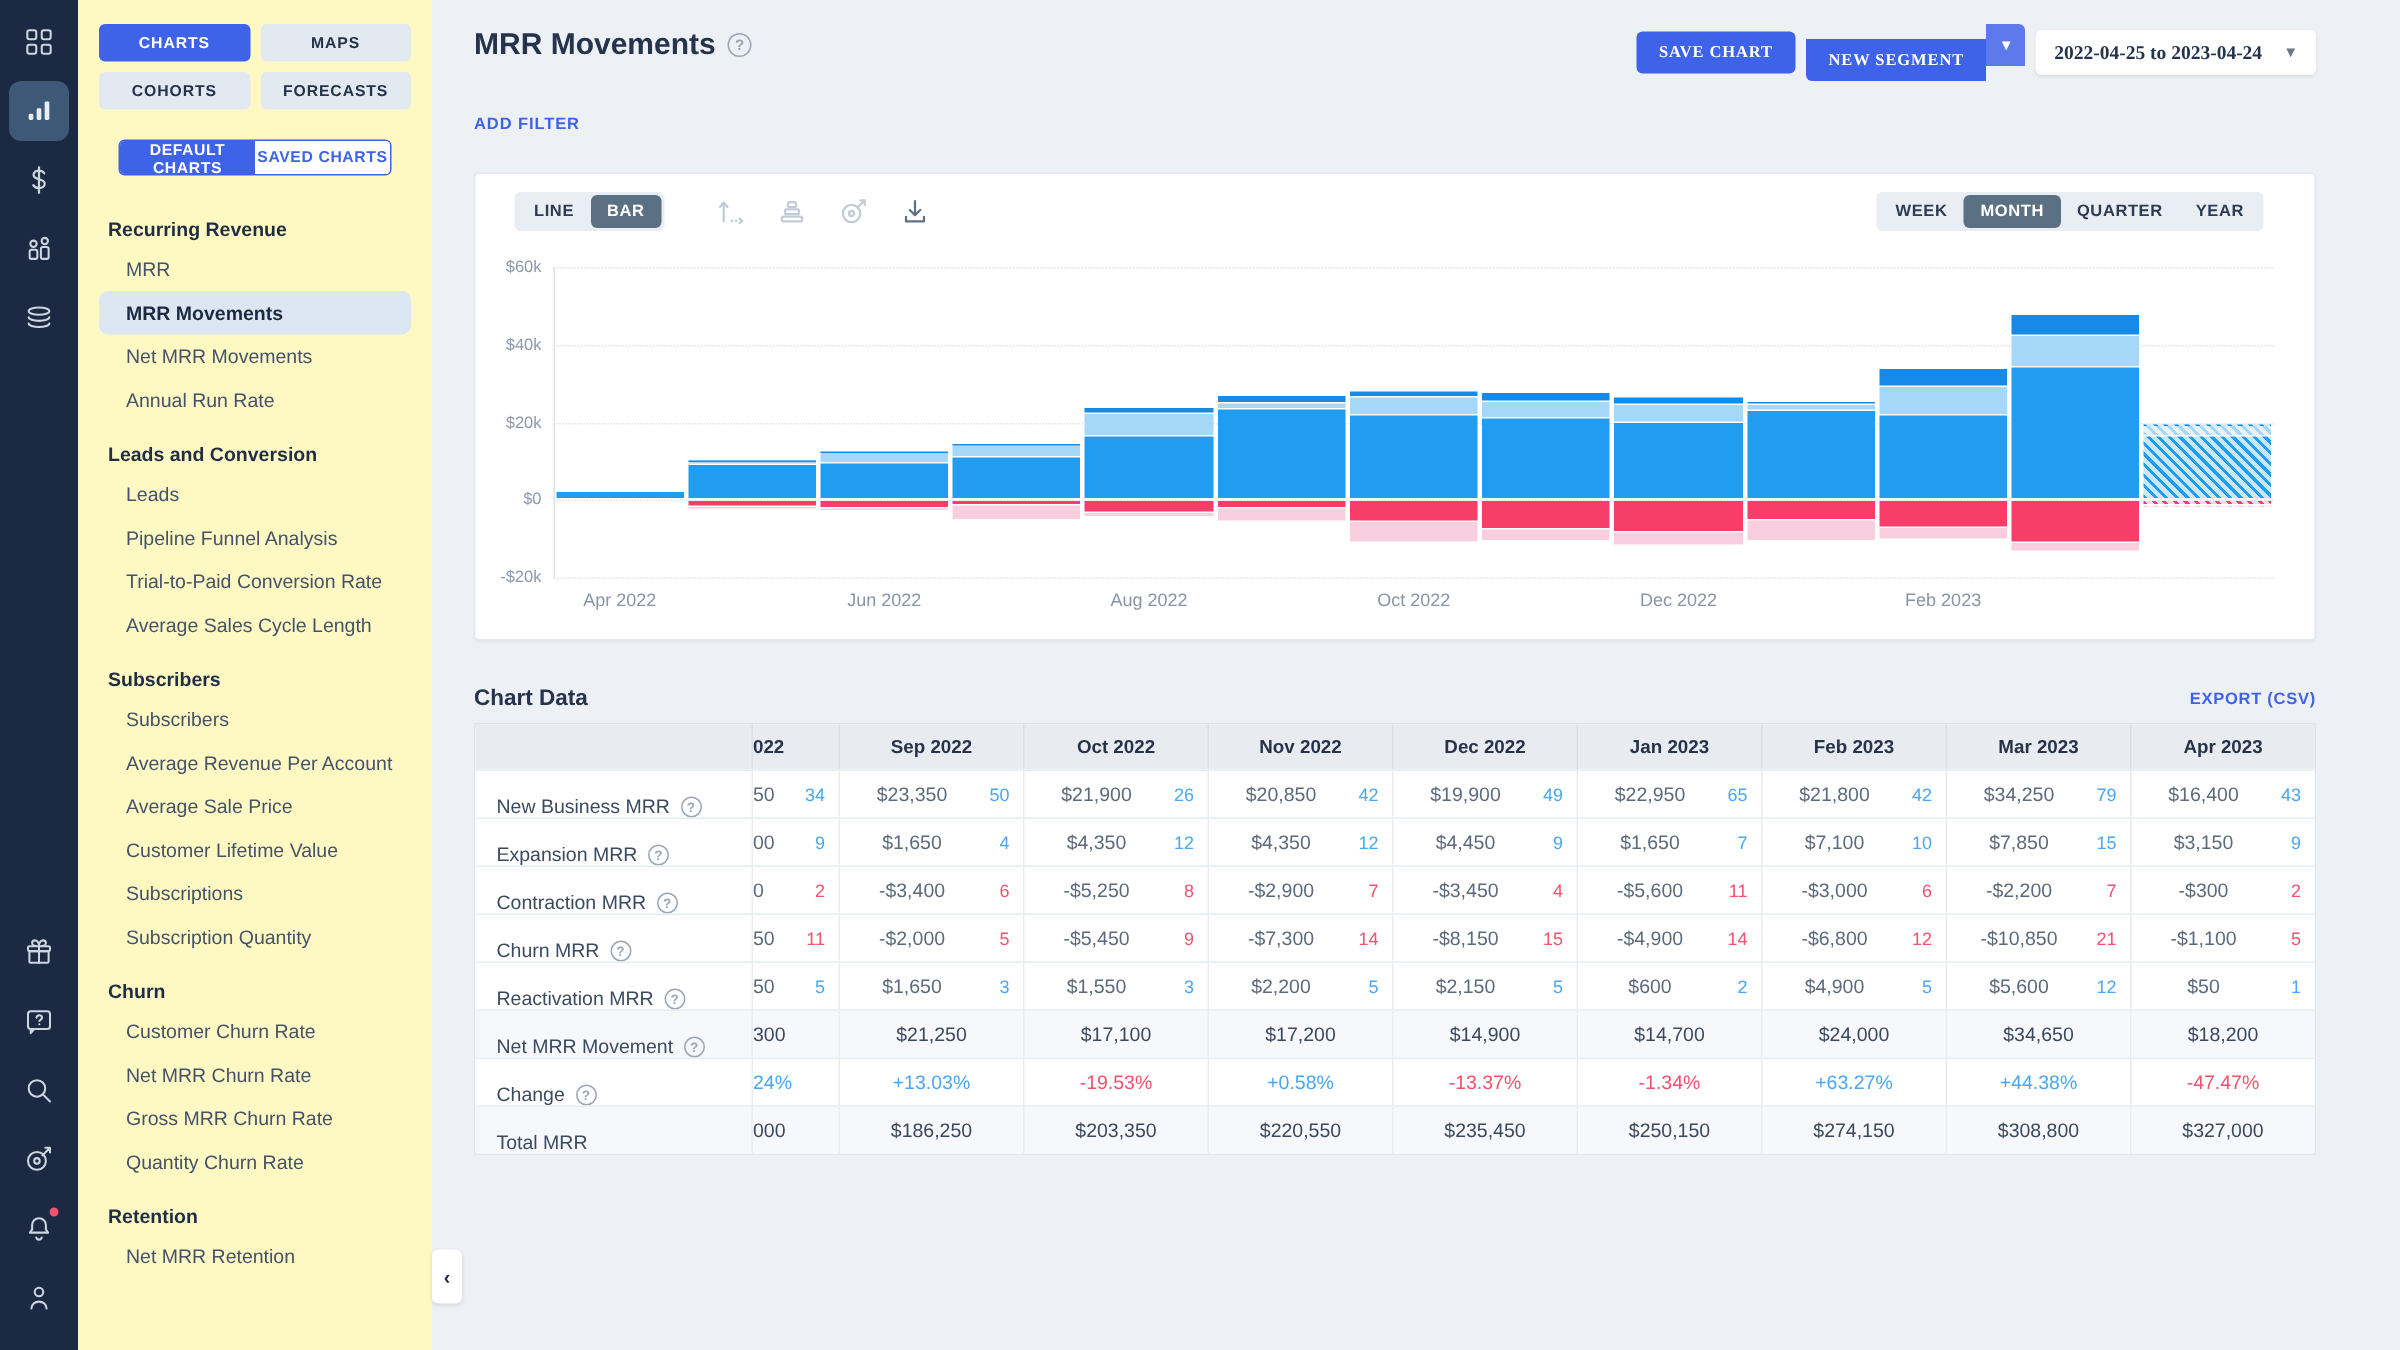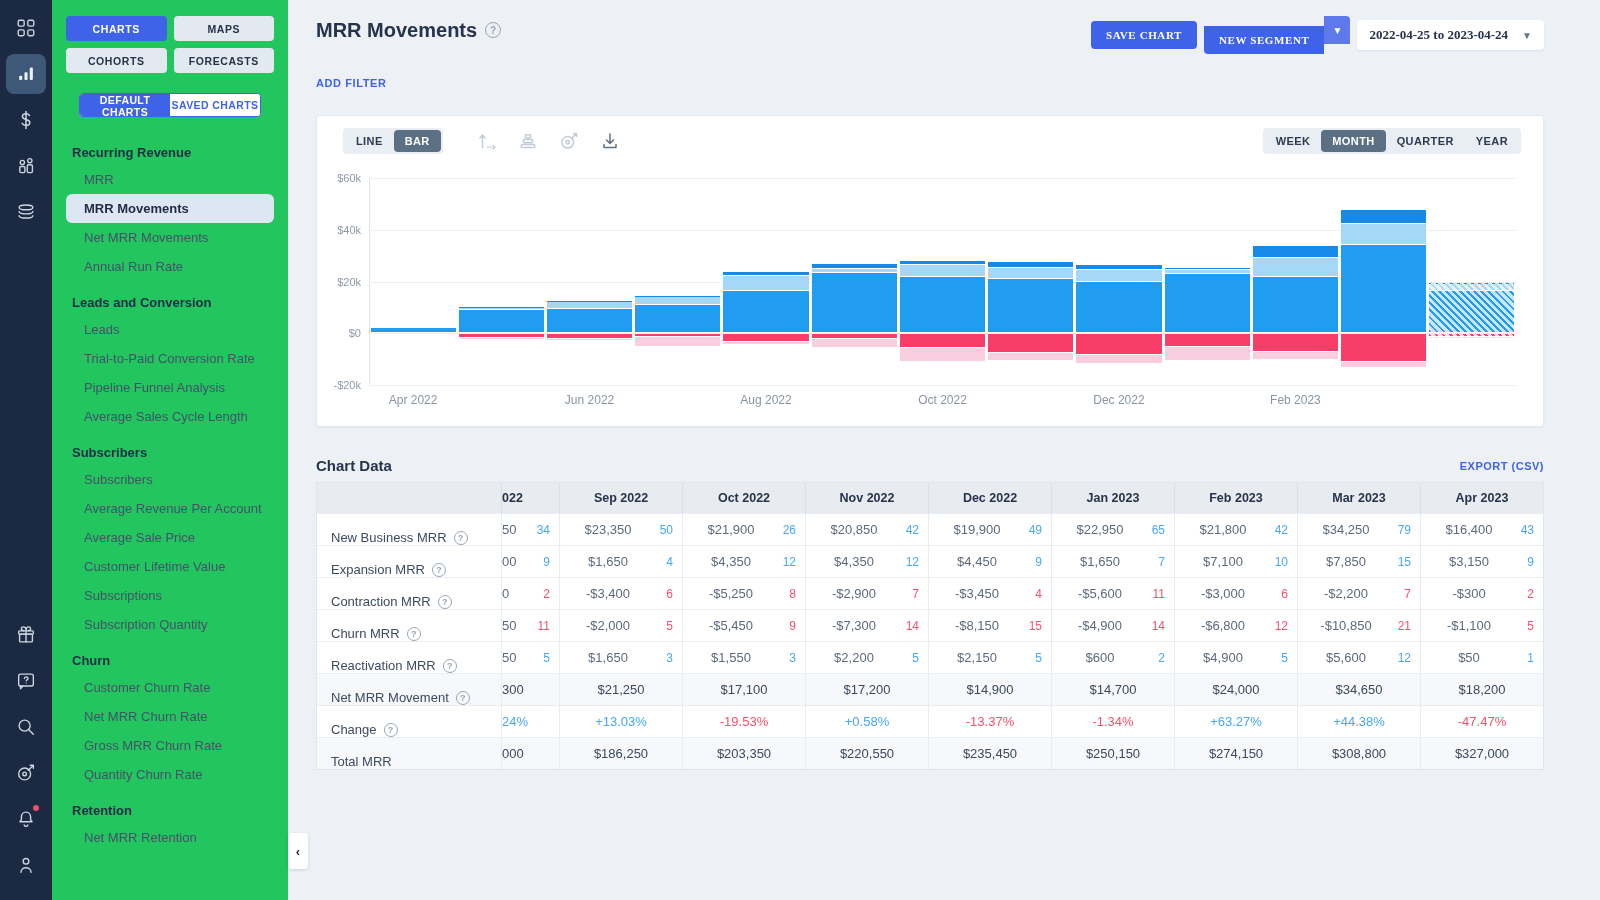--- a/index.html
+++ b/index.html
@@ -8,21 +8,21 @@
   
   .rail { position:absolute; left:0; top:0; width:52px; height:900px; background:#1b2a42; z-index:30; display:flex; flex-direction:column; align-items:center; }
   .rail-top { display:flex; flex-direction:column; align-items:center; }
   .rail-bottom { margin-top:auto; display:flex; flex-direction:column; align-items:center; padding-bottom:12px; }
   .rail-icon { width:40px; height:40px; display:flex; align-items:center; justify-content:center; margin:3px 0; border-radius:8px; position:relative; cursor:pointer; }
   .rail-icon svg { stroke:#cdd5e0; fill:none; stroke-width:1.5; stroke-linecap:round; stroke-linejoin:round; }
   .rail-icon.active { background:#3d5977; }
   .rail-icon .dot { position:absolute; top:5px; right:6px; width:8px; height:8px; border-radius:50%; background:#f4516c; border:1.5px solid #1b2a42; }
 
   
-  .sidebar { position:absolute; left:52px; top:0; width:236px; height:900px; background:#22c55e; z-index:20; padding:16px 14px; overflow:hidden; }
+  .sidebar { position:absolute; left:52px; top:0; width:236px; height:900px; background:#fef9c3; z-index:20; padding:16px 14px; overflow:hidden; }
   .sb-tabs { display:grid; grid-template-columns:1fr 1fr; gap:7px; }
   .sb-tab { height:25px; border:none; border-radius:4px; background:#e3e9f0; color:#24324b; font-family:inherit; font-size:10.5px; font-weight:bold; letter-spacing:.6px; cursor:pointer; }
   .sb-tab.active { background:#3f63e8; color:#fff; }
   .sb-toggle { margin:20px auto 0; width:182px; height:24px; display:flex; border:1px solid #3f63e8; border-radius:4px; overflow:hidden; background:#fff; }
   .sb-toggle button { flex:1; border:none; background:#fff; color:#3f63e8; font-family:inherit; font-size:10.5px; font-weight:bold; letter-spacing:.4px; cursor:pointer; }
   .sb-toggle button.active { background:#3f63e8; color:#fff; }
   .nav { margin-top:24px; }
   .nav-title { font-size:13px; font-weight:bold; color:#1f2d45; padding:14px 0 5px 6px; }
   .nav-title:first-child { padding-top:4px; }
   .nav-item { height:29px; display:flex; align-items:center; padding-left:18px; font-size:13px; color:#44526a; border-radius:6px; cursor:pointer; white-space:nowrap; }
@@ -39,21 +39,21 @@
   .btn-primary { height:28px; padding:0 15px; background:#3f63e8; border:none; border-radius:4px; color:#fff; font-family:inherit; font-size:11px; font-weight:bold; letter-spacing:.6px; cursor:pointer; }
   .split { display:flex; border-radius:4px; overflow:hidden; }
   .split .btn-primary { border-radius:0;margin-top:10px; }
   .split .chev { width:26px; height:28px; background:#5d79ec; color:#fff; display:flex; align-items:center; justify-content:center; font-size:10px; cursor:pointer; }
   .date-select { height:30px; background:#fff; border-radius:4px; box-shadow:0 1px 2px rgba(27,42,66,.08); display:flex; align-items:center; gap:14px; padding:0 12px; font-size:13px; font-weight:bold; color:#25334d; cursor:pointer; }
   .date-select .chevron { color:#6b7689; font-size:10px; }
   .add-filter { margin-top:23px; font-size:11px; font-weight:bold; letter-spacing:.6px; color:#3f63e8; cursor:pointer; display:inline-block; }
 
   
   .chart-card { margin-top:24px; width:1228px; height:312px; background:#fff; border:1px solid #e4e9f0; border-radius:3px; box-shadow:0 1px 2px rgba(27,42,66,.05); }
-  .chart-toolbar { display:flex; align-items:center; padding:12px 22px 0 26px; }
+  .chart-toolbar { display:flex; align-items:center; padding:12px 34px 0 26px; }
   .pill-group { display:inline-flex; background:#e9eef4; border-radius:4px; padding:2px; }
   .pill-group button { height:22px; padding:0 11px; border:none; border-radius:4px; background:transparent; color:#2c3b52; font-family:inherit; font-size:11px; font-weight:bold; letter-spacing:.4px; cursor:pointer; }
   .pill-group button.active { background:#5b7083; color:#fff; }
   .tool-icons { display:flex; align-items:center; gap:21px; margin-left:34px; }
   .tool-icons svg { stroke:#c3ccd6; fill:none; stroke-width:1.5; stroke-linecap:round; stroke-linejoin:round; cursor:pointer; }
   .tool-icons svg.dark { stroke:#5e7183; }
   .chart-body { position:relative; margin:24px 27px 0 0; height:245px; }
   .gridline { position:absolute; left:52px; right:0; border-top:1px dotted #dde3ea; }
   .ylab { position:absolute; left:0; width:44px; text-align:right; font-size:11px; color:#8e99ab; transform:translateY(-6px); }
   .axis-v { position:absolute; left:52px; top:0; width:1px; height:207px; background:#dde3ea; }
@@ -181,22 +181,22 @@
       <button class="">SAVED CHARTS</button>
     </div>
   <div class="nav" id="nav-sections">
       <div class="nav-title">Recurring Revenue</div>
       <div class="nav-item">MRR</div>
       <div class="nav-item selected">MRR Movements</div>
       <div class="nav-item">Net MRR Movements</div>
       <div class="nav-item">Annual Run Rate</div>
       <div class="nav-title">Leads and Conversion</div>
       <div class="nav-item">Leads</div>
+      <div class="nav-item">Pipeline Funnel Analysis</div>
       <div class="nav-item">Trial-to-Paid Conversion Rate</div>
-      <div class="nav-item">Pipeline Funnel Analysis</div>
       <div class="nav-item">Average Sales Cycle Length</div>
       <div class="nav-title">Subscribers</div>
       <div class="nav-item">Subscribers</div>
       <div class="nav-item">Average Revenue Per Account</div>
       <div class="nav-item">Average Sale Price</div>
       <div class="nav-item">Customer Lifetime Value</div>
       <div class="nav-item">Subscriptions</div>
       <div class="nav-item">Subscription Quantity</div>
       <div class="nav-title">Churn</div>
       <div class="nav-item">Customer Churn Rate</div>

